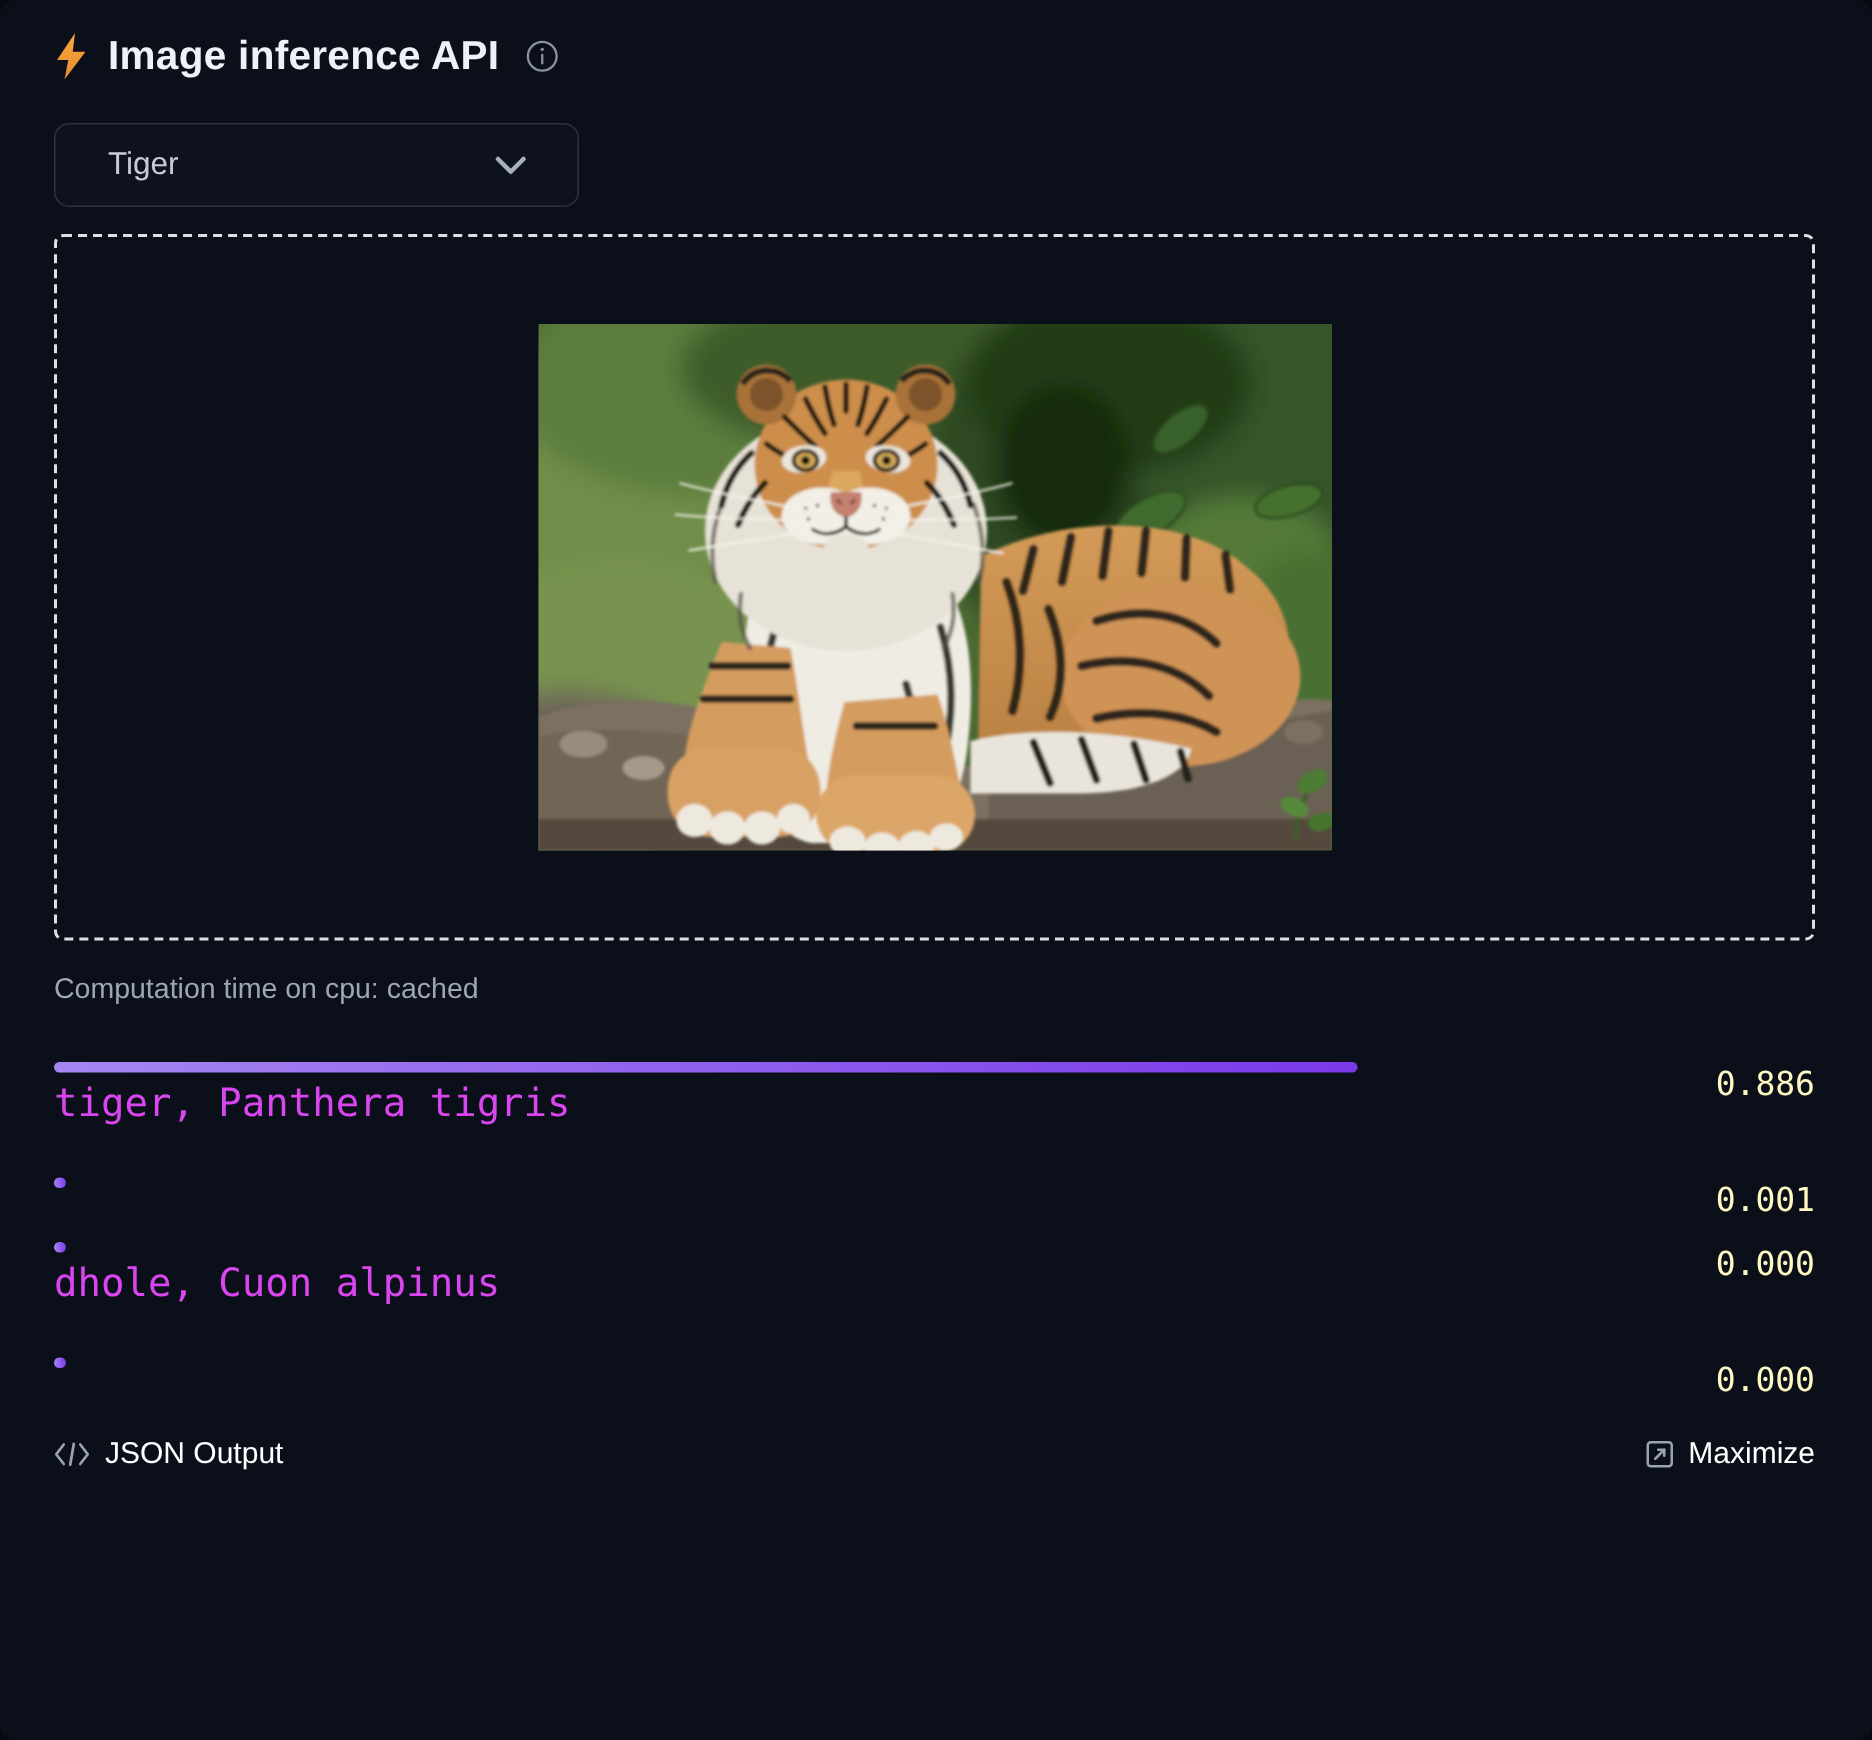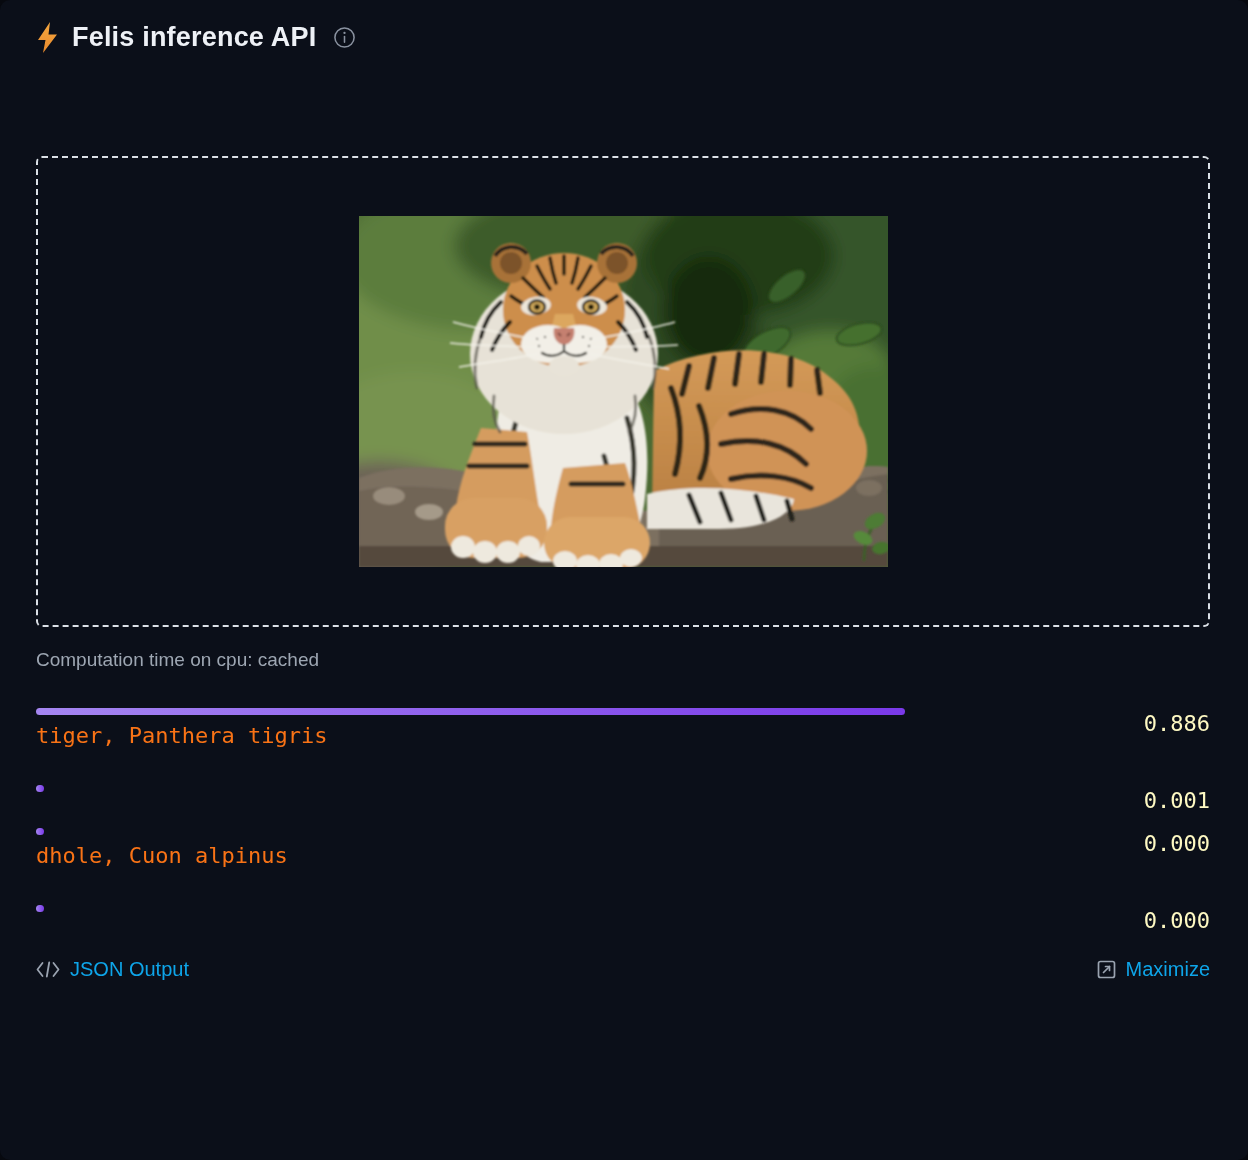--- a/index.html
+++ b/index.html
@@ -31,55 +31,61 @@
   }
   .photo { width:529px; height:351px; display:block; }
   
   .status { margin-top:22px; color:#9da6b2; font-size:19px; height:24px; }
   
   .results { margin-top:35px; }
   .row { position:relative; margin-bottom:36px; }
   .bar { height:7px; border-radius:4px; background:linear-gradient(90deg,#a586f1 0%,#7a39e9 100%); }
   .row-label {
     margin-top:8px; font-family:"DejaVu Sans Mono", monospace;
-    font-size:22px; line-height:26px; color:#f97316; white-space:pre;
+    font-size:26px; line-height:26px; color:#d946ef; white-space:pre;
   }
   .row-value {
     position:absolute; right:0; top:3px; font-family:"DejaVu Sans Mono", monospace;
     font-size:22px; color:#fef9c3;
   }
   
   .ftr { margin-top:44px; display:flex; align-items:center; justify-content:space-between; height:26px; }
-  .ftr-btn { display:flex; align-items:center; gap:10px; color:#0ea5e9; font-size:20px; cursor:pointer; }
+  .ftr-btn { display:flex; align-items:center; gap:10px; color:#ffffff; font-size:20px; cursor:pointer; }
   .icon { display:block; }
 </style>
 </head>
 <body>
 
 <div class="widget">
 
   <div class="hdr">
     <svg class="bolt" viewBox="0 0 23 31">
       <defs>
           <linearGradient id="bg1" x1="0" y1="0" x2="0" y2="1">
         <stop offset="0" stop-color="#f5a83f"></stop>
             <stop offset="1" stop-color="#ea8a2d"></stop>
       </linearGradient>
         </defs>
       <polygon points="14,0 2,18 9.5,18 7,31 21,12.5 12.5,12.5" fill="url(#bg1)"></polygon>
     </svg>
-    <div class="hdr-title">Felis inference API</div>
+    <div class="hdr-title">Image inference API</div>
     <svg class="info" viewBox="0 0 24 24" fill="none" stroke="#8a92a0" stroke-width="1.6">
       <circle cx="12" cy="12" r="10"></circle>
       <line x1="12" y1="11" x2="12" y2="17" stroke-linecap="round"></line>
       <circle cx="12" cy="7.2" r="1.2" fill="#8a92a0" stroke="none"></circle>
     </svg>
   </div>
 
   <div class="task-row">
+    <div class="select">
+      <div class="select-value">Tiger</div>
+      <svg class="icon" width="21" height="13" viewBox="0 0 21 13" fill="none" stroke="#a7b0bd" stroke-width="3" stroke-linecap="round" stroke-linejoin="round">
+        <polyline points="2,2 10.5,10.5 19,2"></polyline>
+      </svg>
+    </div>
   </div>
 
   <div class="dropzone">
     <svg class="photo" viewBox="0 0 529 351" preserveAspectRatio="none">
       <defs>
         <filter id="b7" x="-20%" y="-20%" width="140%" height="140%">
             <feGaussianBlur stdDeviation="8"></feGaussianBlur>
           </filter>
         <filter id="b3" x="-20%" y="-20%" width="140%" height="140%">
             <feGaussianBlur stdDeviation="3"></feGaussianBlur>

